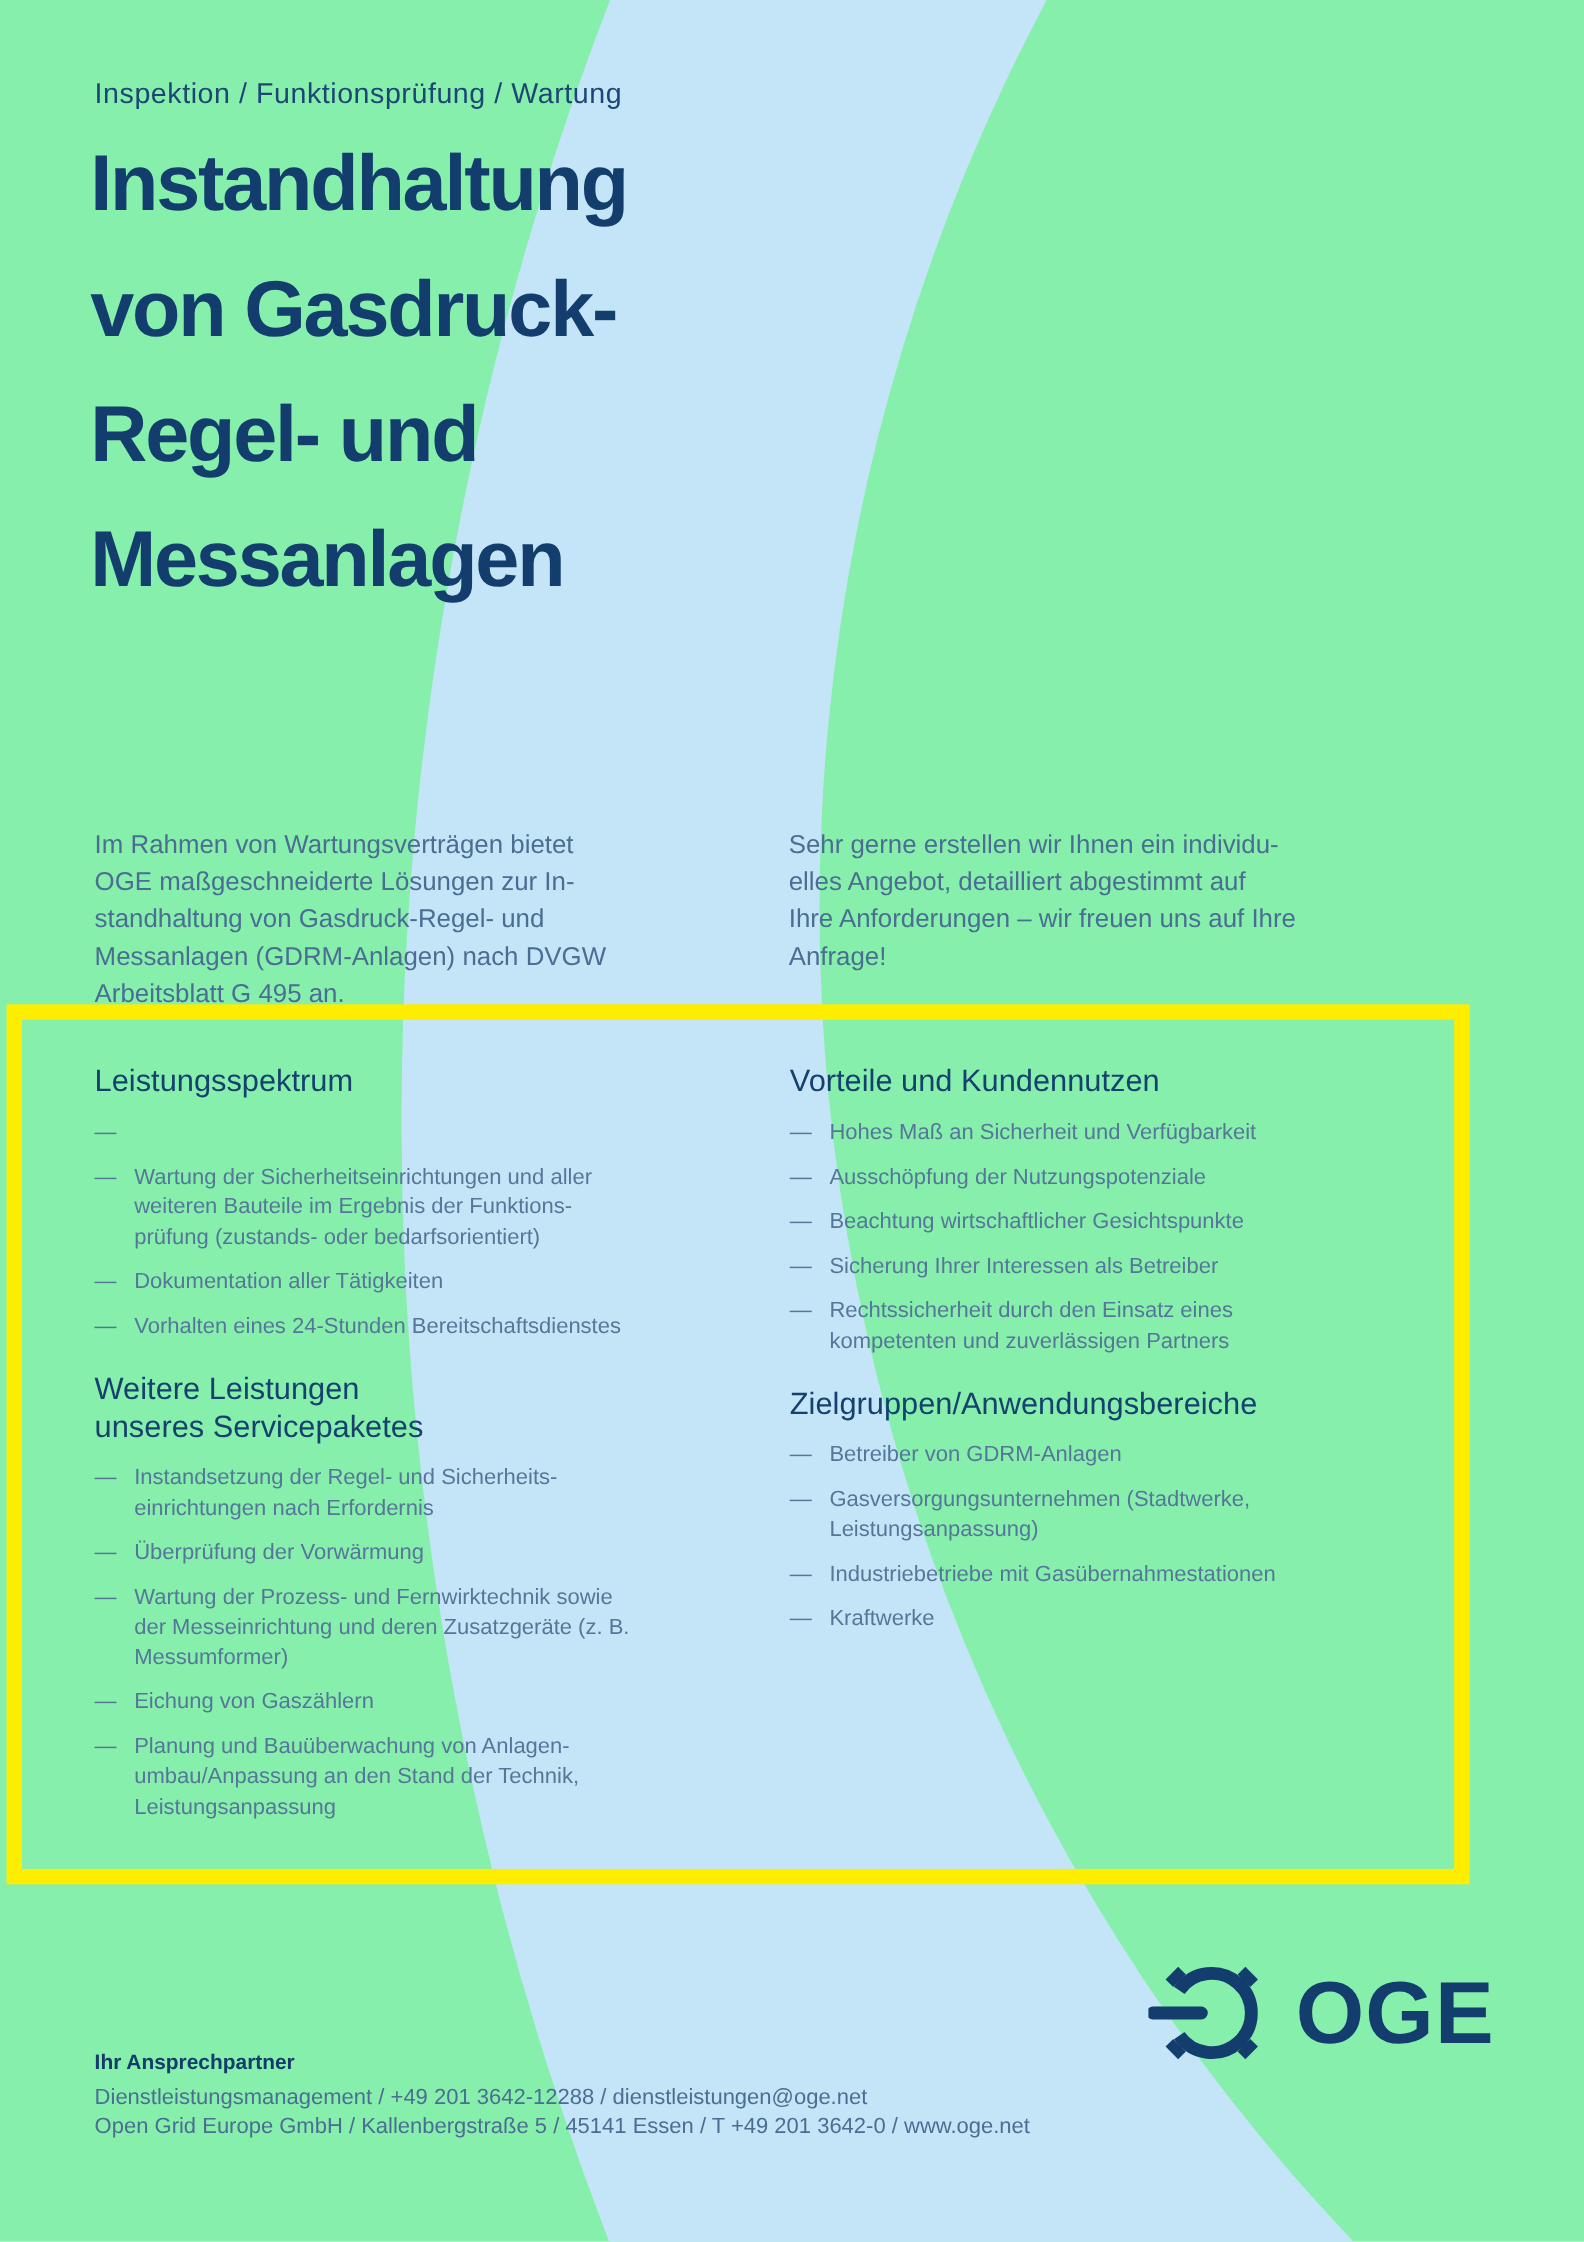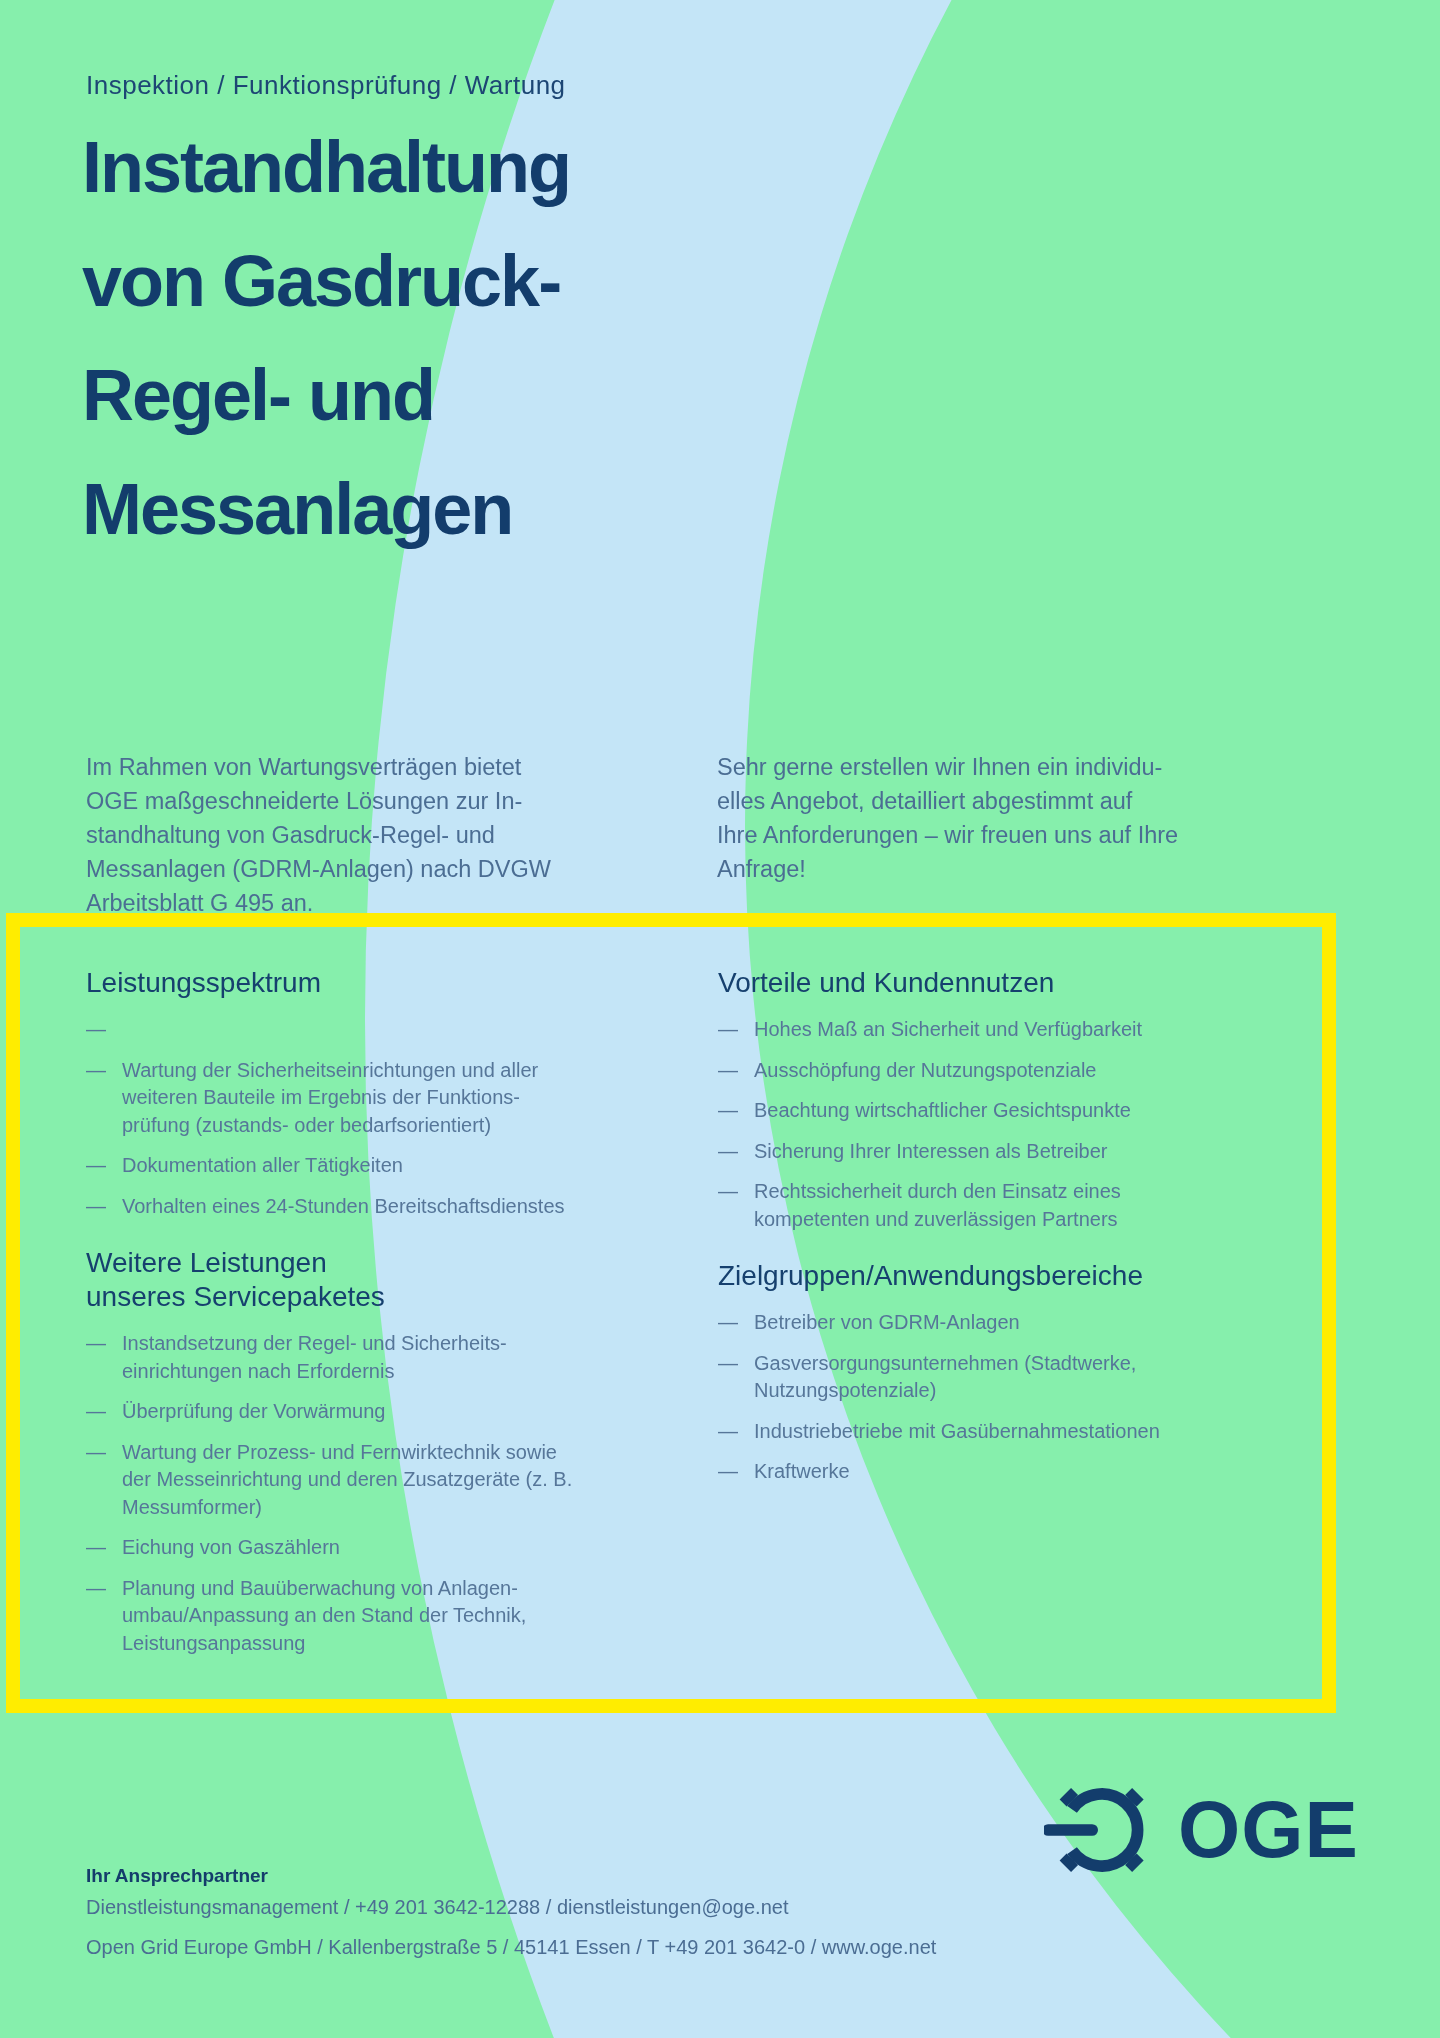--- a/index.html
+++ b/index.html
@@ -34,21 +34,21 @@
   .section-title{
     font-size:28px;line-height:34px;font-weight:normal;color:#16406e;
     margin:0 0 16px 0;white-space:pre-line;
   }
   .bullet{display:flex;margin-bottom:13px;font-size:20px;line-height:27.5px;color:#567699;}
   .dash{flex:0 0 36px;}
   .btext{white-space:pre-line;}
   .contact{position:absolute;left:86px;top:1864px;}
   .contact-label{font-size:19px;font-weight:bold;color:#143c6b;line-height:24px;}
   .contact-line1{font-size:20px;color:#4b6d93;line-height:26px;margin-top:6px;}
-  .contact-line2{font-size:20px;color:#4b6d93;line-height:26px;margin-top:14px;text-align:right;}
+  .contact-line2{font-size:20px;color:#4b6d93;line-height:26px;text-align:right;}
   .logo{position:absolute;left:1044px;top:1776px;display:flex;align-items:center;}
   .logo-icon{width:108px;height:108px;}
   .logo-text{
     font-size:80px;font-weight:bold;color:#133d6c;letter-spacing:1px;margin-left:26px;
     line-height:108px;
   }
 </style>
 </head>
 <body>
 
@@ -163,21 +163,21 @@
     <div class="section">
       <h2 class="section-title">Zielgruppen/Anwendungsbereiche</h2>
       <div class="bullet-list">
           <div class="bullet">
             <span class="dash">—</span>
             <span class="btext">Betreiber von GDRM-Anlagen</span>
           </div>
           <div class="bullet">
             <span class="dash">—</span>
             <span class="btext">Gasversorgungsunternehmen (Stadtwerke,
-Nutzungspotenziale)</span>
+Leistungsanpassung)</span>
           </div>
           <div class="bullet">
             <span class="dash">—</span>
             <span class="btext">Industriebetriebe mit Gasübernahmestationen</span>
           </div>
           <div class="bullet">
             <span class="dash">—</span>
             <span class="btext">Kraftwerke</span>
           </div>
         </div>

